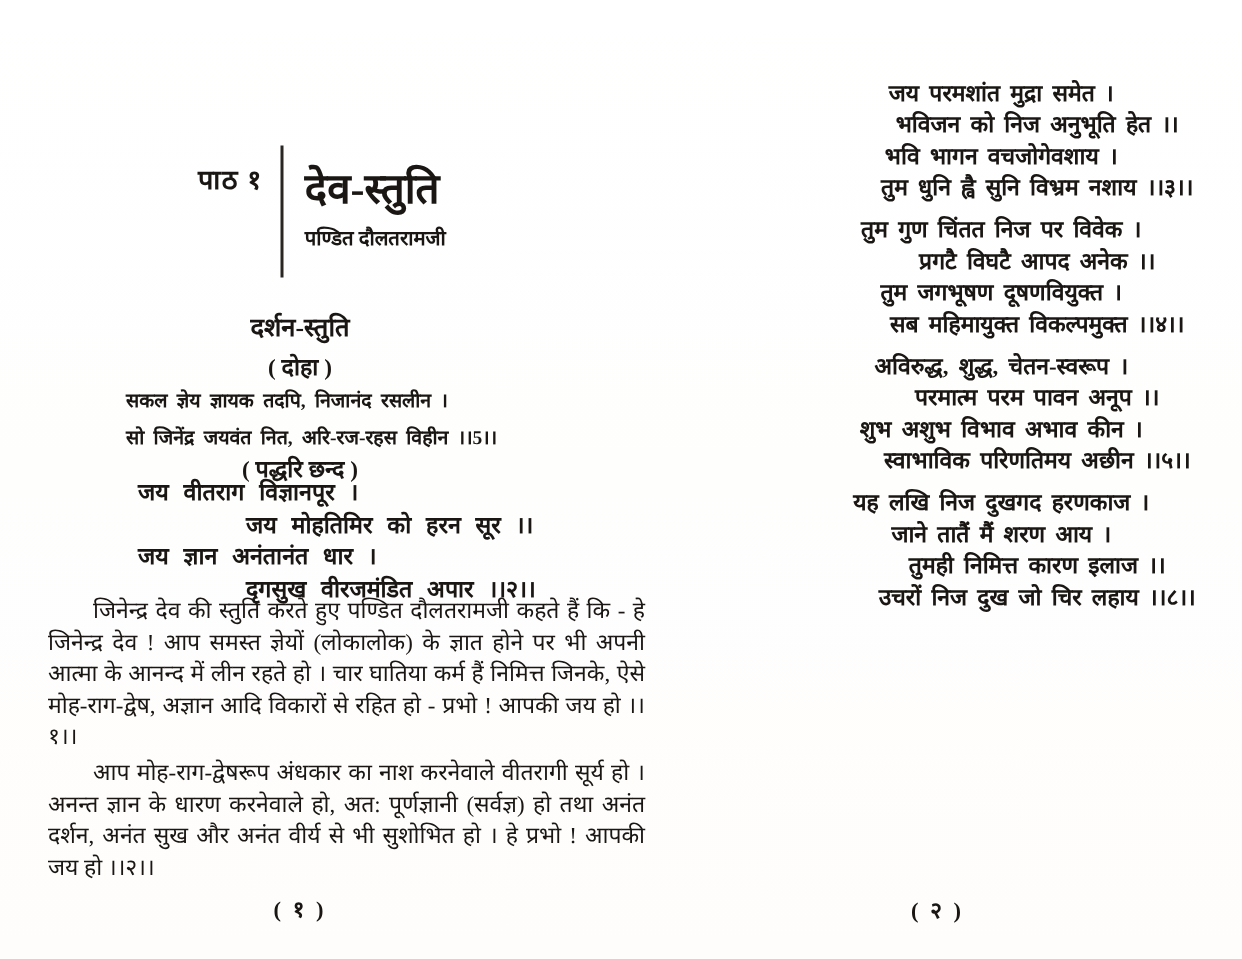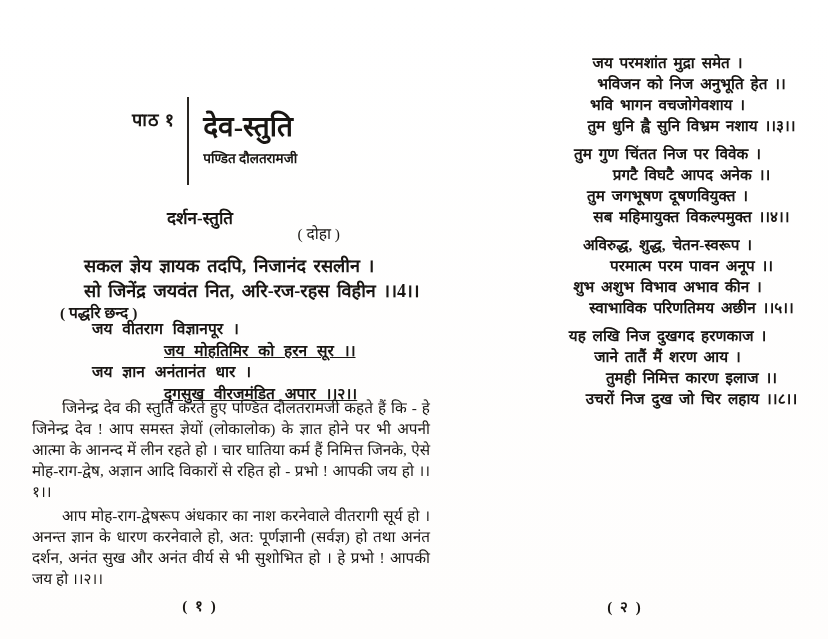--- a/index.html
+++ b/index.html
@@ -16,28 +16,28 @@
 
   
   .lesson-header{left:132px;top:97px;display:flex;align-items:flex-start;}
   .lesson-label{font-weight:bold;font-size:18px;margin-top:10px;letter-spacing:1px;white-space:nowrap;}
   .header-rule{width:2px;background:#2a2622;height:88px;margin:0 14px 0 12px;}
   .title-stack{display:flex;flex-direction:column;}
   .lesson-title{font-weight:bold;font-size:28px;line-height:1.15;margin-top:14px;white-space:nowrap;}
   .lesson-author{font-weight:bold;font-size:13.5px;margin-top:6px;white-space:nowrap;}
 
   .sec-heading{left:60px;top:206px;width:280px;text-align:center;font-weight:bold;font-size:17px;}
-  .meter{left:60px;top:222px;width:280px;text-align:right;font-weight:normal;font-size:15.5px;}
-  .meter2{left:60px;top:301px;width:280px;font-weight:bold;font-size:15.5px;}
+  .meter{left:60px;top:233px;width:280px;text-align:center;font-weight:bold;font-size:15.5px;}
+  .meter2{left:60px;top:301px;width:280px;text-align:center;font-weight:bold;font-size:15.5px;}
 
-  .doha{left:84px;top:254px;font-weight:bold;font-size:18px;line-height:25px;word-spacing:3px;white-space:nowrap;}
+  .doha{left:84px;top:254px;font-weight:bold;font-size:13px;line-height:25px;word-spacing:3px;white-space:nowrap;}
 
   .verse2{left:0;top:318px;width:430px;font-weight:bold;font-size:15.5px;line-height:21.5px;word-spacing:6px;}
   .verse2 .vline{margin-left:92px;white-space:nowrap;}
-  .verse2 .vline.ind{margin-left:164px;text-decoration:underline;}
+  .verse2 .vline.ind{margin-left:164px;}
 
   .paras{left:32px;top:397px;width:398px;font-size:15.3px;line-height:21px;text-align:justify;}
   .paras p{margin:0 0 3px 0;text-indent:30px;}
 
   .pageno-left{left:60px;top:595px;width:280px;text-align:center;font-weight:bold;font-size:15px;letter-spacing:2px;}
 
   
   .right-col{left:505px;top:52px;width:310px;font-weight:bold;font-size:15.3px;line-height:21px;word-spacing:3px;text-align:center;}
   .vblock{margin-bottom:7px;}
   .right-col .vline{margin-left:15px;white-space:nowrap;}
@@ -57,21 +57,21 @@
       <div class="lesson-title">देव-स्तुति</div>
       <div class="lesson-author">पण्डित दौलतरामजी</div>
     </div>
   </div>
 
   <div class="abs sec-heading">दर्शन-स्तुति</div>
   <div class="abs meter">( दोहा )</div>
 
   <div class="abs doha">
     <div class="vline">सकल ज्ञेय ज्ञायक तदपि, निजानंद रसलीन ।</div>
-    <div class="vline">सो जिनेंद्र जयवंत नित, अरि-रज-रहस विहीन ।।4।।</div>
+    <div class="vline">सो जिनेंद्र जयवंत नित, अरि-रज-रहस विहीन ।।5।।</div>
   </div>
 
   <div class="abs meter2">( पद्धरि छन्द )</div>
 
   <div class="abs verse2">
     <div class="vline">जय वीतराग विज्ञानपूर ।</div>
     <div class="vline ind">जय मोहतिमिर को हरन सूर ।।</div>
     <div class="vline">जय ज्ञान अनंतानंत धार ।</div>
     <div class="vline ind">दृगसुख वीरजमंडित अपार ।।२।।</div>
   </div>

